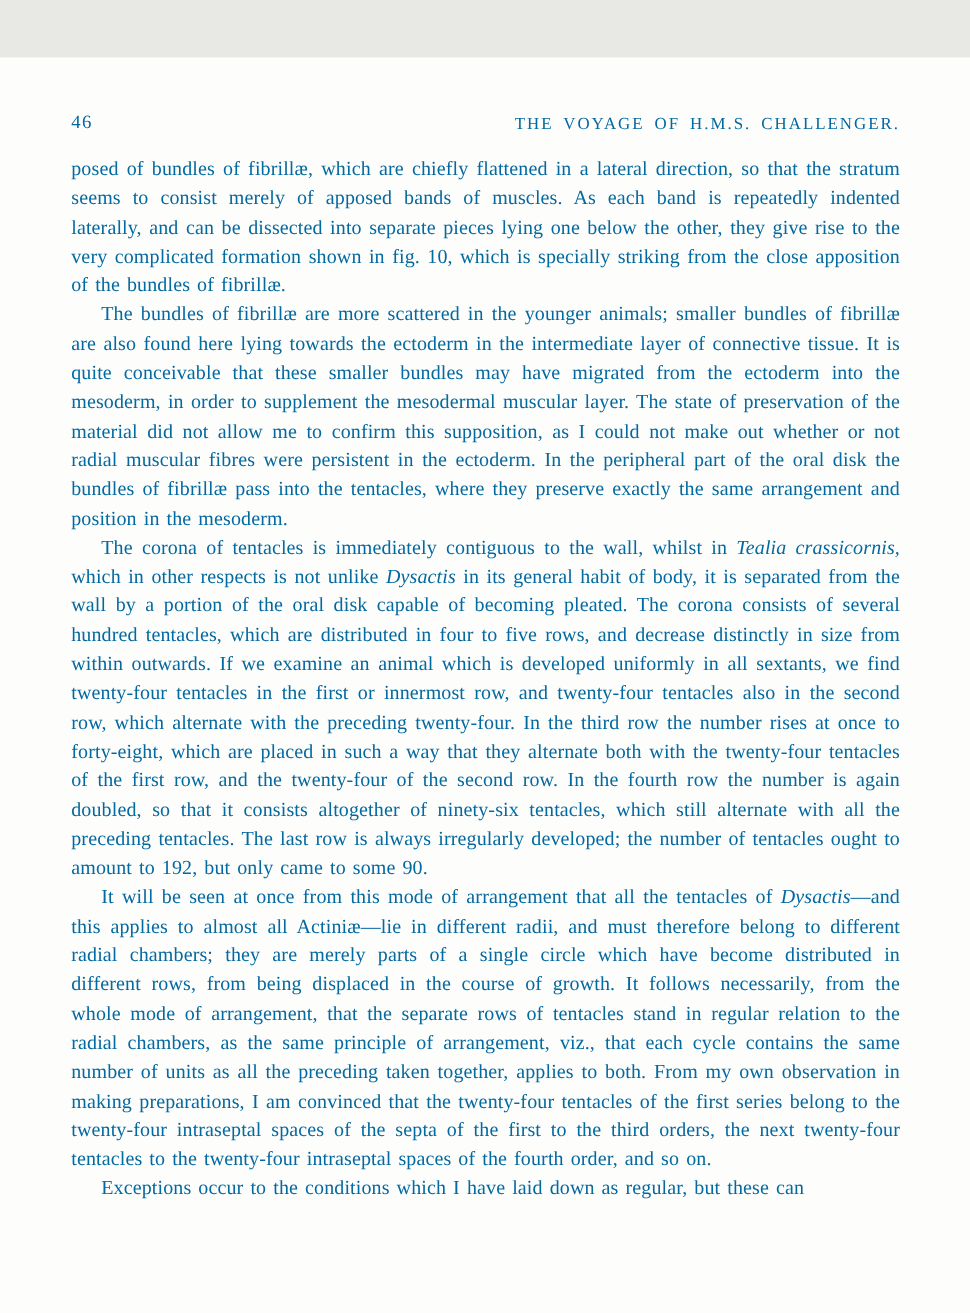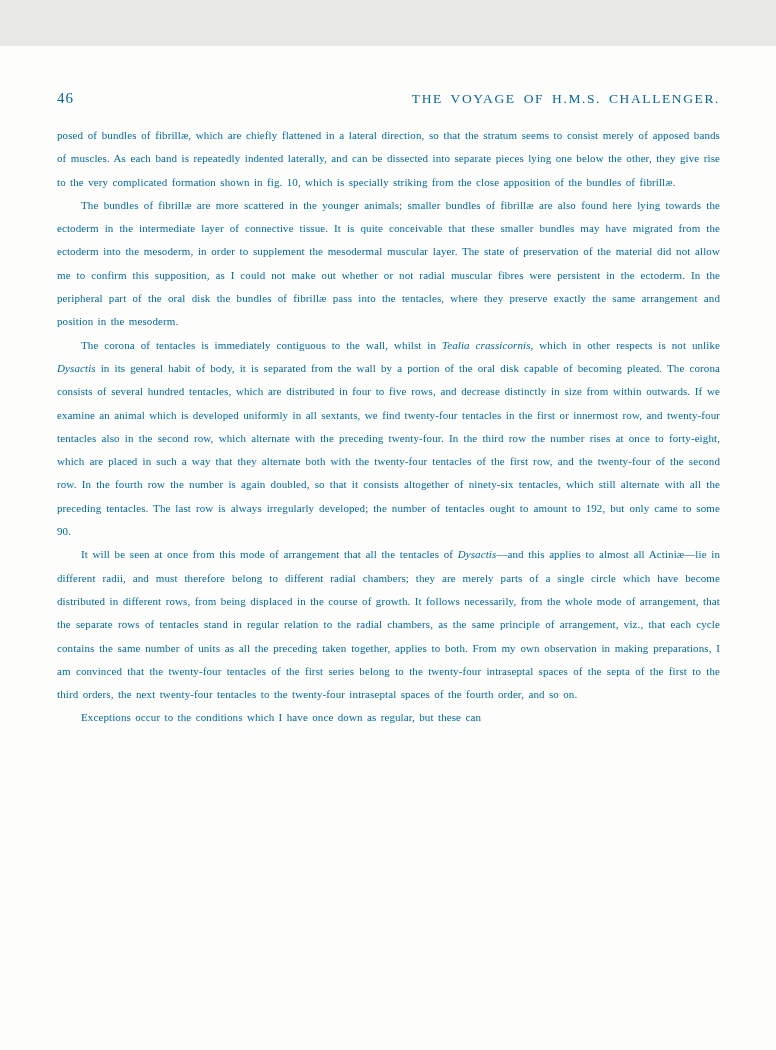--- a/index.html
+++ b/index.html
@@ -43,21 +43,21 @@
     word-spacing: 3px;
   }
   .text-block {
     position: absolute;
     top: 78px;
     left: 57px;
     width: 663px;
   }
   .para {
     margin: 0;
-    font-size: 11px;
+    font-size: 16px;
     line-height: 23.3px;
     text-align: justify;
     word-spacing: 1.5px;
     letter-spacing: 0.1px;
   }
   .para.indent { text-indent: 24px; }
   .para i { }
   
   .scan-edge {
     position: absolute;
@@ -95,19 +95,19 @@
   <div class="running-head">
     <span class="page-number">46</span>
     <span class="head-title">THE VOYAGE OF H.M.S. CHALLENGER.</span>
   </div>
 
   <div class="text-block">
       <p class="para"><span>posed of bundles of fibrillæ, which are chiefly flattened in a lateral direction, so that the stratum seems to consist merely of apposed bands of muscles.  As each band is repeatedly indented laterally, and can be dissected into separate pieces lying one below the other, they give rise to the very complicated formation shown in fig. 10, which is specially striking from the close apposition of the bundles of fibrillæ.</span></p>
       <p class="para indent"><span>The bundles of fibrillæ are more scattered in the younger animals; smaller bundles of fibrillæ are also found here lying towards the ectoderm in the intermediate layer of connective tissue.  It is quite conceivable that these smaller bundles may have migrated from the ectoderm into the mesoderm, in order to supplement the mesodermal muscular layer.  The state of preservation of the material did not allow me to confirm this supposition, as I could not make out whether or not radial muscular fibres were persistent in the ectoderm.  In the peripheral part of the oral disk the bundles of fibrillæ pass into the tentacles, where they preserve exactly the same arrangement and position in the mesoderm.</span></p>
       <p class="para indent"><span>The corona of tentacles is immediately contiguous to the wall, whilst in </span><i>Tealia crassicornis,</i><span> which in other respects is not unlike </span><i>Dysactis</i><span> in its general habit of body, it is separated from the wall by a portion of the oral disk capable of becoming pleated. The corona consists of several hundred tentacles, which are distributed in four to five rows, and decrease distinctly in size from within outwards.  If we examine an animal which is developed uniformly in all sextants, we find twenty-four tentacles in the first or innermost row, and twenty-four tentacles also in the second row, which alternate with the preceding twenty-four.  In the third row the number rises at once to forty-eight, which are placed in such a way that they alternate both with the twenty-four tentacles of the first row, and the twenty-four of the second row.  In the fourth row the number is again doubled, so that it consists altogether of ninety-six tentacles, which still alternate with all the preceding tentacles.  The last row is always irregularly developed; the number of tentacles ought to amount to 192, but only came to some 90.</span></p>
       <p class="para indent"><span>It will be seen at once from this mode of arrangement that all the tentacles of </span><i>Dysactis</i><span>—and this applies to almost all Actiniæ—lie in different radii, and must therefore belong to different radial chambers; they are merely parts of a single circle which have become distributed in different rows, from being displaced in the course of growth.  It follows necessarily, from the whole mode of arrangement, that the separate rows of tentacles stand in regular relation to the radial chambers, as the same principle of arrangement, viz., that each cycle contains the same number of units as all the preceding taken together, applies to both.  From my own observation in making preparations, I am convinced that the twenty-four tentacles of the first series belong to the twenty-four intraseptal spaces of the septa of the first to the third orders, the next twenty-four tentacles to the twenty-four intraseptal spaces of the fourth order, and so on.</span></p>
-      <p class="para indent"><span>Exceptions occur to the conditions which I have once down as regular, but these can</span></p>
+      <p class="para indent"><span>Exceptions occur to the conditions which I have laid down as regular, but these can</span></p>
     </div>
 
   <div class="scan-edge"></div>
   <div class="scan-corner"></div>
 
 </div>
 
 </body></html>

